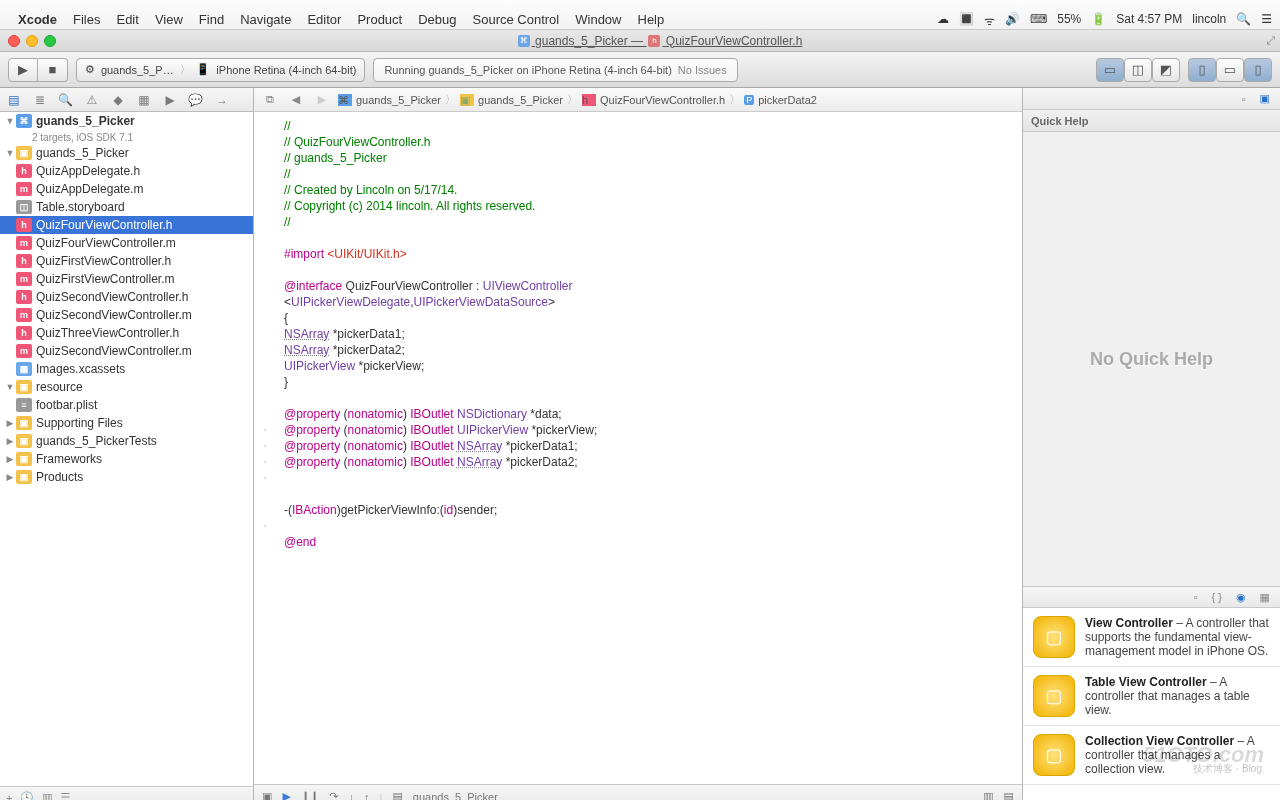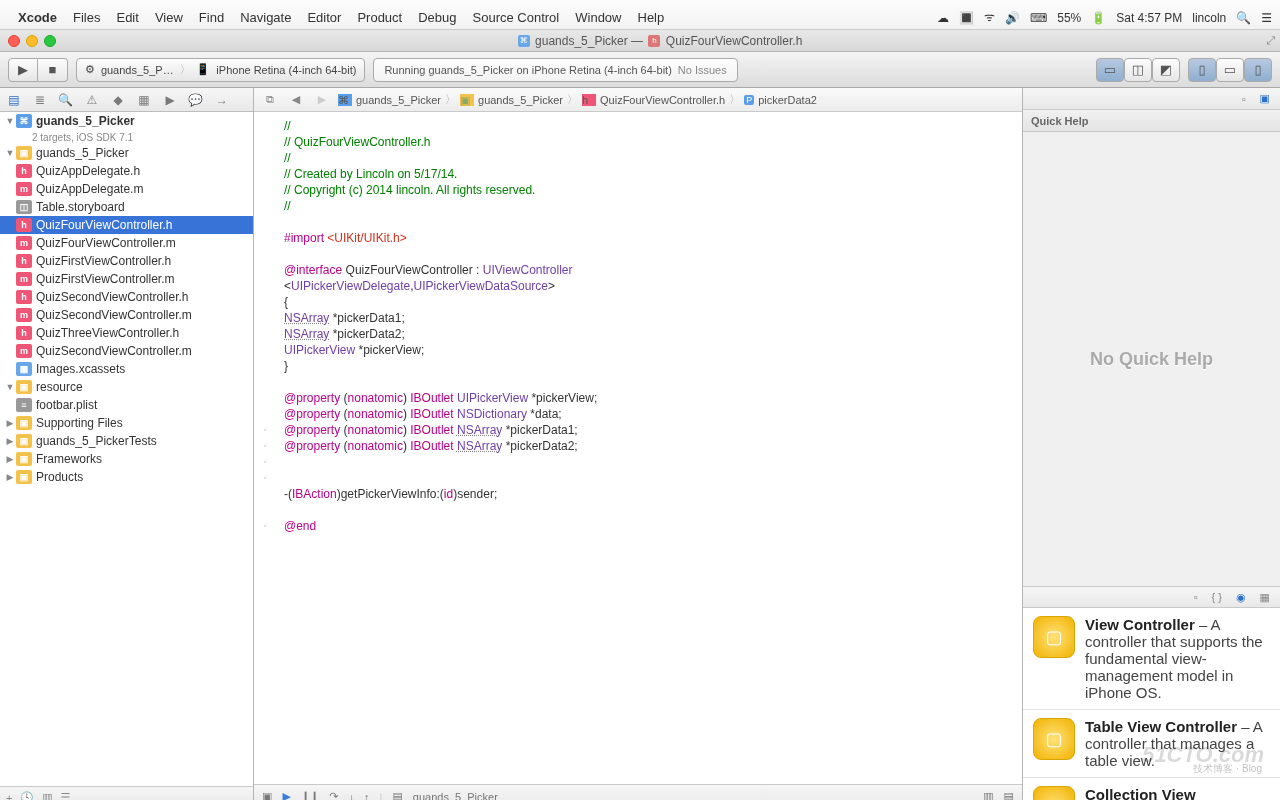--- a/index.html
+++ b/index.html
@@ -1,31 +1,31 @@
 <!DOCTYPE html>
 <html><head>
 <meta charset="utf-8">
 <style>
 * { margin: 0; padding: 0; box-sizing: border-box; font-family: "Lucida Grande", "Helvetica Neue", Arial, sans-serif; }
 body { width: 1280px; height: 800px; overflow: hidden; background: #ededed; font-size: 11px; color: #333; }
 
-.menubar { height: 30px; background: linear-gradient(#fdfdfd,#f2f2f2); border-bottom: 1px solid #c9c9c9; display: flex; align-items: flex-end; padding: 4px 8px; }
+.menubar { height: 30px; background: linear-gradient(#fdfdfd,#f2f2f2); border-bottom: 1px solid #c9c9c9; display: flex; align-items: flex-start; padding: 12px 8px; }
 .menubar .apple { font-size: 14px; margin-right: 10px; }
 .menubar .menu-item { margin-right: 16px; font-size: 13px; }
 .menubar .menu-item.bold { font-weight: bold; }
 .menubar .spacer { flex: 1; }
 .menubar .status { margin-left: 10px; font-size: 12px; }
 
 .titlebar { height: 22px; background: linear-gradient(#e8e8e8,#d8d8d8); border-bottom: 1px solid #b5b5b5; display: flex; align-items: center; }
 .traffic { display: flex; gap: 6px; margin-left: 8px; }
 .traffic span { width: 12px; height: 12px; border-radius: 50%; display: inline-block; }
 .t-close { background: #ff5f57; border: 1px solid #e33e32; }
 .t-min { background: #ffbd2e; border: 1px solid #e2a100; }
 .t-max { background: #28c940; border: 1px solid #17a82d; }
-.titlebar .title-center { flex: 1; text-align: center; color: #555; font-size: 12px; }
+.titlebar .title-center { flex: 1; text-align: center; color: #555; font-size: 12px; text-decoration: underline; }
 .titlebar .doc-icon { display:inline-block; width:12px; height:12px; background:#d77; border-radius:2px; vertical-align:middle; margin:0 2px; font-size:8px; line-height:12px; color:#fff; text-align:center;}
 .titlebar .doc-icon.blue { background:#6aa7e8;}
 .titlebar .corner { width:18px; text-align:center; color:#888;}
 
 .toolbar { height: 36px; background: linear-gradient(#f4f4f4,#dcdcdc); border-bottom: 1px solid #a8a8a8; display: flex; align-items: center; padding: 0 8px; gap: 8px; }
 .toolbar .btn { width:30px; height:24px; background:linear-gradient(#fdfdfd,#e6e6e6); border:1px solid #aaa; border-radius:4px; display:flex; align-items:center; justify-content:center; font-size:13px; color:#555;}
 .toolbar .group { display:flex; }
 .toolbar .group .btn { border-radius:0; }
 .toolbar .group .btn:first-child { border-radius:4px 0 0 4px; }
 .toolbar .group .btn:last-child { border-radius:0 4px 4px 0; border-left:none; }
@@ -79,21 +79,21 @@
 .utilities { width:258px; background:#f0f0f0; border-left:1px solid #b5b5b5; display:flex; flex-direction:column;}
 .util-tab { height:22px; background:linear-gradient(#f6f6f6,#e8e8e8); border-bottom:1px solid #c9c9c9; display:flex; justify-content:flex-end; gap:14px; padding:0 10px; align-items:center; color:#888;}
 .util-tab .active { color:#2a6fc9;}
 .util-head { height:22px; background:linear-gradient(#f1f1f1,#e4e4e4); border-bottom:1px solid #c9c9c9; padding:0 8px; display:flex; align-items:center; font-weight:bold; color:#666;}
 .util-body { flex:1; display:flex; align-items:center; justify-content:center; color:#aaa; font-size:18px; font-weight:bold; text-shadow:0 1px 0 #fff;}
 .lib-tab { height:22px; background:linear-gradient(#f6f6f6,#e8e8e8); border-top:1px solid #c9c9c9; border-bottom:1px solid #c9c9c9; display:flex; justify-content:flex-end; gap:14px; padding:0 10px; align-items:center; color:#888;}
 .lib-tab .active { color:#2a6fc9;}
 .lib-list { background:#fff; height:200px; overflow:auto;}
 .lib-item { display:flex; gap:10px; padding:8px 10px; border-bottom:1px solid #e4e4e4;}
 .lib-icon { width:42px; height:42px; border-radius:8px; background:radial-gradient(#ffe27a,#f2b200); border:1px solid #d9a600; display:flex; align-items:center; justify-content:center; color:#fff; font-size:18px;}
-.lib-text { flex:1; font-size:15px; color:#444;}
+.lib-text { flex:1; font-size:12px; color:#444;}
 .lib-text b { color:#222;}
 .watermark { position:absolute; right:16px; bottom:32px; font-size:22px; color:rgba(0,0,0,0.15); font-style:italic; font-weight:bold; pointer-events:none;}
 .watermark2 { position:absolute; right:18px; bottom:24px; font-size:10px; color:rgba(0,0,0,0.25); pointer-events:none;}
 </style>
 </head>
 <body>
 
 <div class="menubar">
   <span class="apple"></span>
   <span class="menu-item bold">Xcode</span>
@@ -340,37 +340,38 @@
           <div class="g">◦</div>
           <div class="g"></div>
           <div class="g"></div>
           <div class="g">◦</div>
           <div class="g"></div>
           <div class="g"></div>
         </div>
       <div id="code-lines">
           <div class="c-comment">//</div>
           <div class="c-comment">//  QuizFourViewController.h</div>
+          <div class="c-comment">//  guands_5_Picker</div>
           <div class="c-comment">//</div>
           <div class="c-comment">//  Created by Lincoln on 5/17/14.</div>
           <div class="c-comment">//  Copyright (c) 2014 lincoln. All rights reserved.</div>
           <div class="c-comment">//</div>
           <div>&nbsp;</div>
           <div><span class="c-keyword">#import</span> <span class="c-string">&lt;UIKit/UIKit.h&gt;</span></div>
           <div>&nbsp;</div>
           <div><span class="c-keyword">@interface</span> QuizFourViewController : <span class="c-type">UIViewController</span></div>
           <div>&lt;<span class="c-type">UIPickerViewDelegate</span>,<span class="c-type">UIPickerViewDataSource</span>&gt;</div>
           <div>{</div>
           <div>    <span class="c-type c-uline">NSArray</span> *pickerData1;</div>
           <div>    <span class="c-type c-uline">NSArray</span> *pickerData2;</div>
           <div>    <span class="c-type">UIPickerView</span> *pickerView;</div>
           <div>}</div>
           <div>&nbsp;</div>
+          <div><span class="c-keyword">@property</span> (<span class="c-keyword">nonatomic</span>) <span class="c-keyword">IBOutlet</span> <span class="c-type">NSDictionary</span> *data;</div>
           <div><span class="c-keyword">@property</span> (<span class="c-keyword">nonatomic</span>) <span class="c-keyword">IBOutlet</span> <span class="c-type">UIPickerView</span> *pickerView;</div>
-          <div><span class="c-keyword">@property</span> (<span class="c-keyword">nonatomic</span>) <span class="c-keyword">IBOutlet</span> <span class="c-type">NSDictionary</span> *data;</div>
           <div><span class="c-keyword">@property</span> (<span class="c-keyword">nonatomic</span>) <span class="c-keyword">IBOutlet</span> <span class="c-type c-uline">NSArray</span> *pickerData1;</div>
           <div><span class="c-keyword">@property</span> (<span class="c-keyword">nonatomic</span>) <span class="c-keyword">IBOutlet</span> <span class="c-type c-uline">NSArray</span> *pickerData2;</div>
           <div>&nbsp;</div>
           <div>&nbsp;</div>
           <div>-(<span class="c-keyword">IBAction</span>)getPickerViewInfo:(<span class="c-keyword">id</span>)sender;</div>
           <div>&nbsp;</div>
           <div><span class="c-keyword">@end</span></div>
         </div>
     </div>
     <div class="debugbar">

